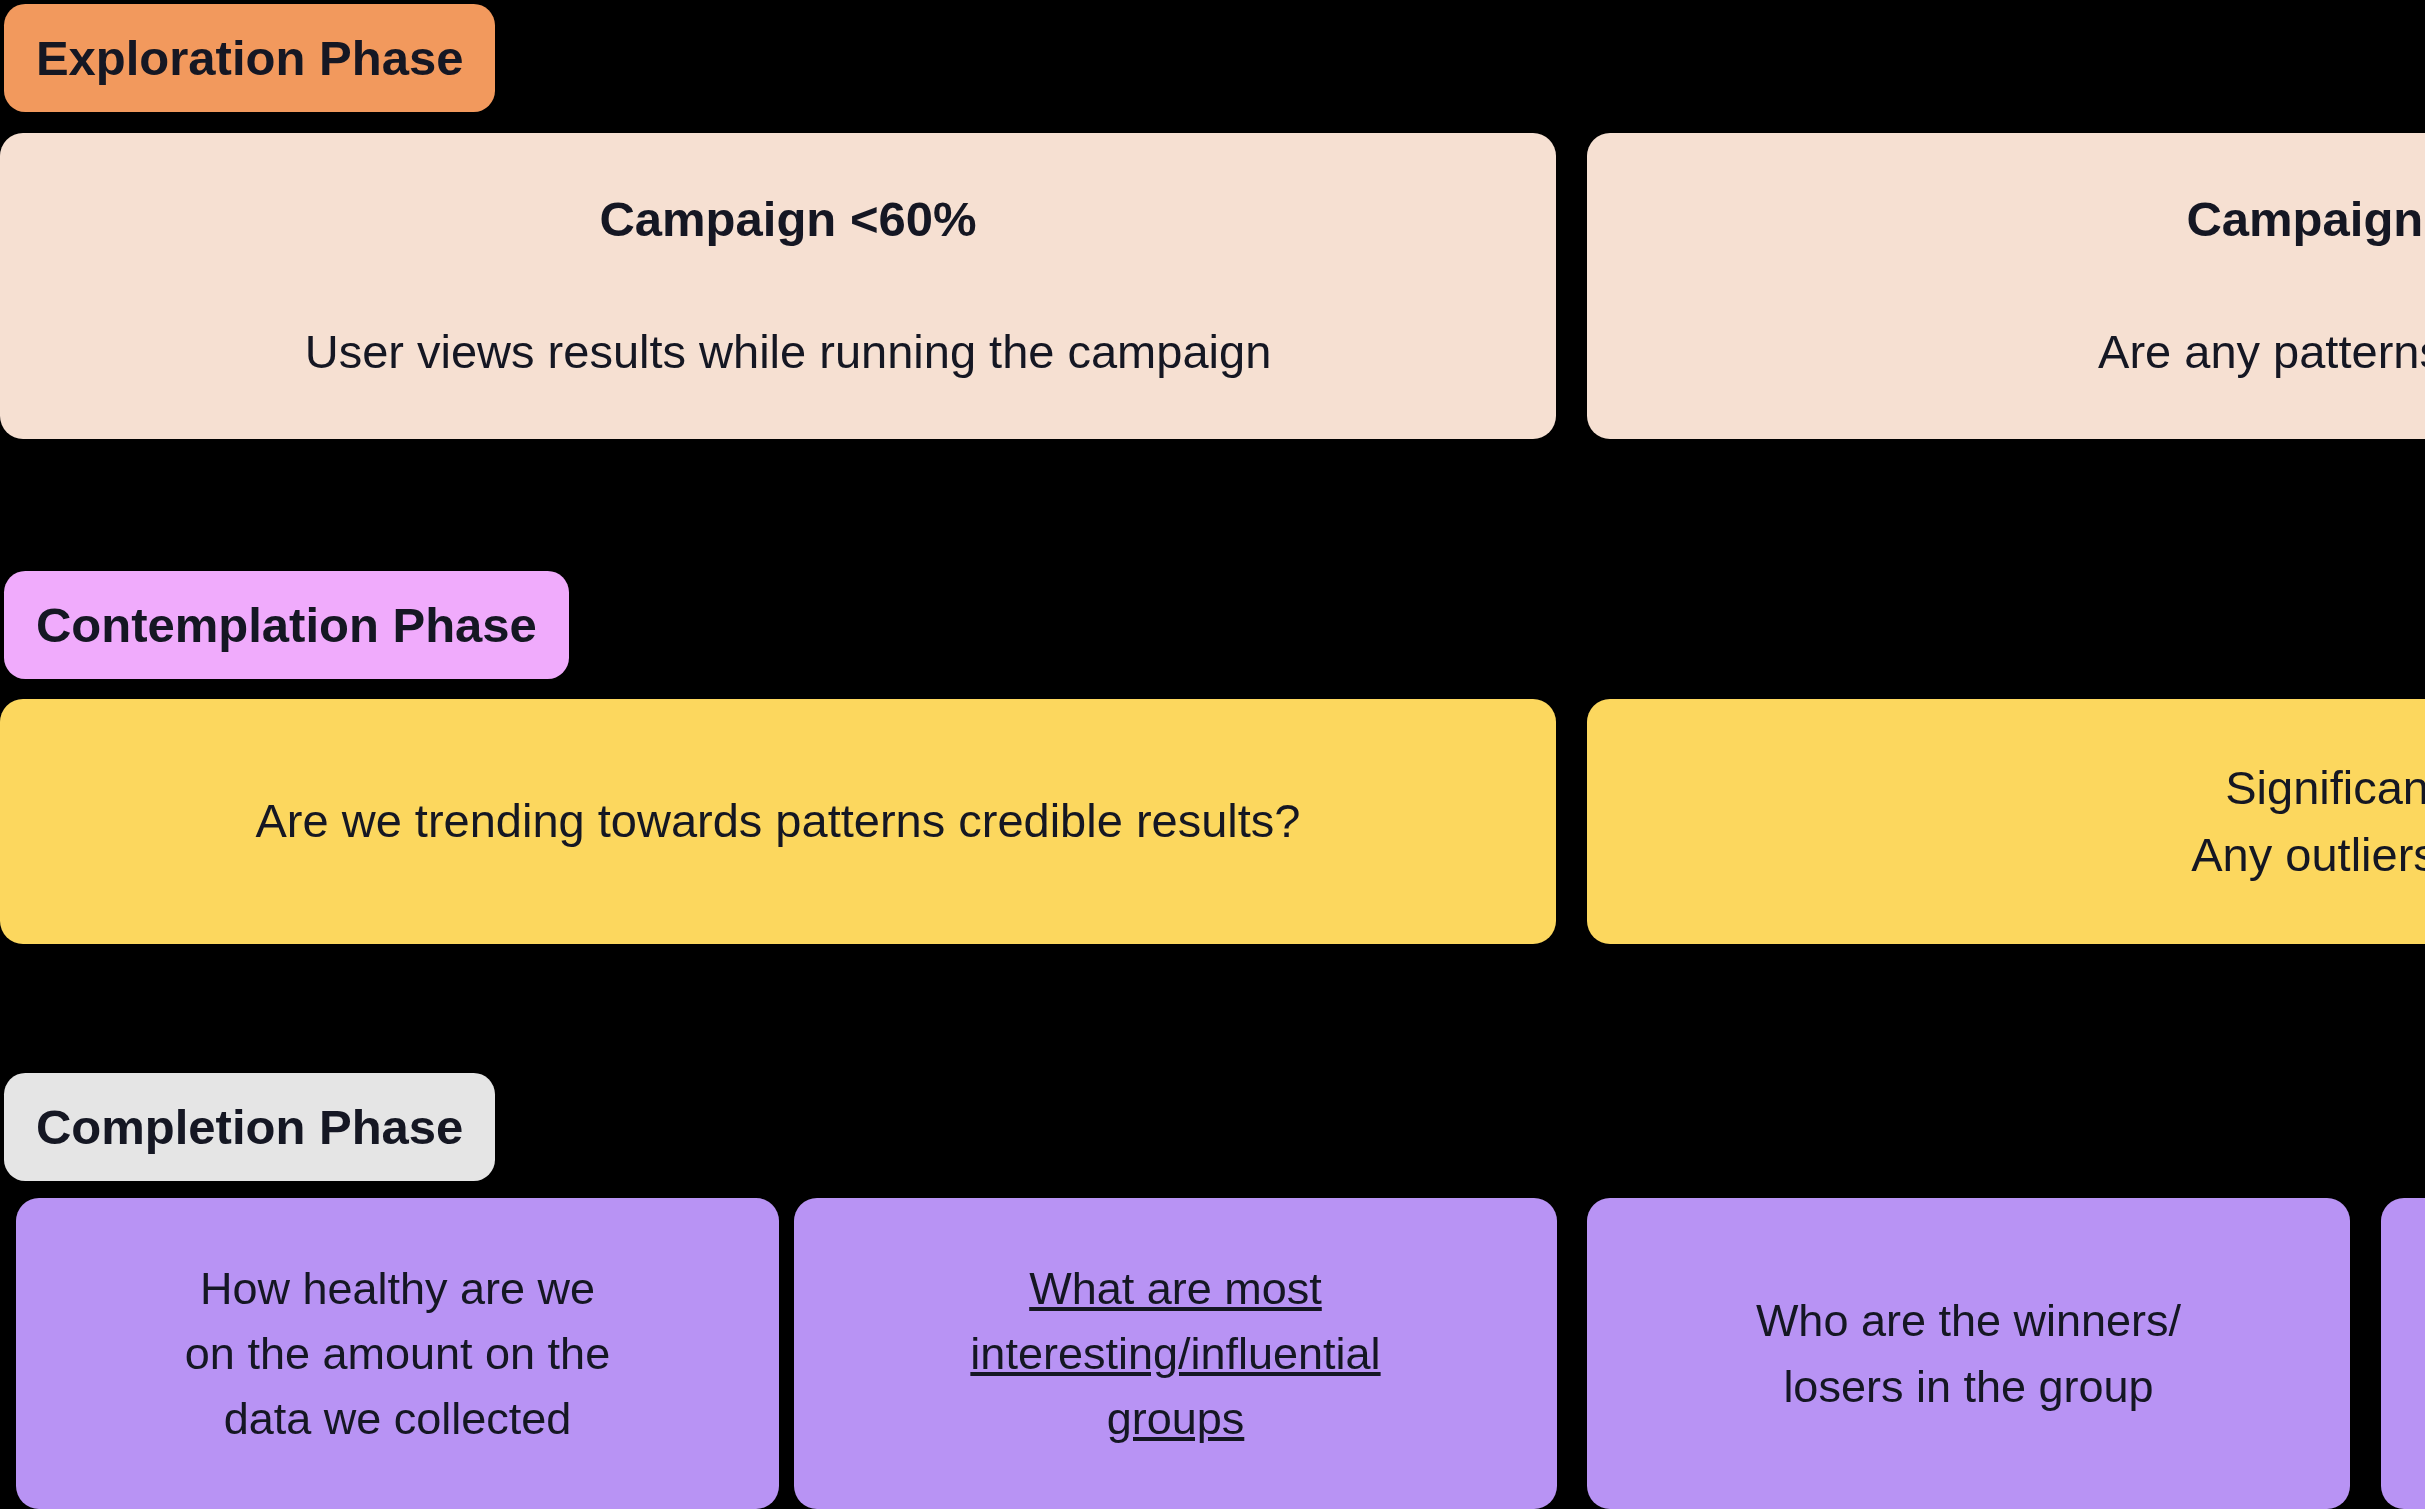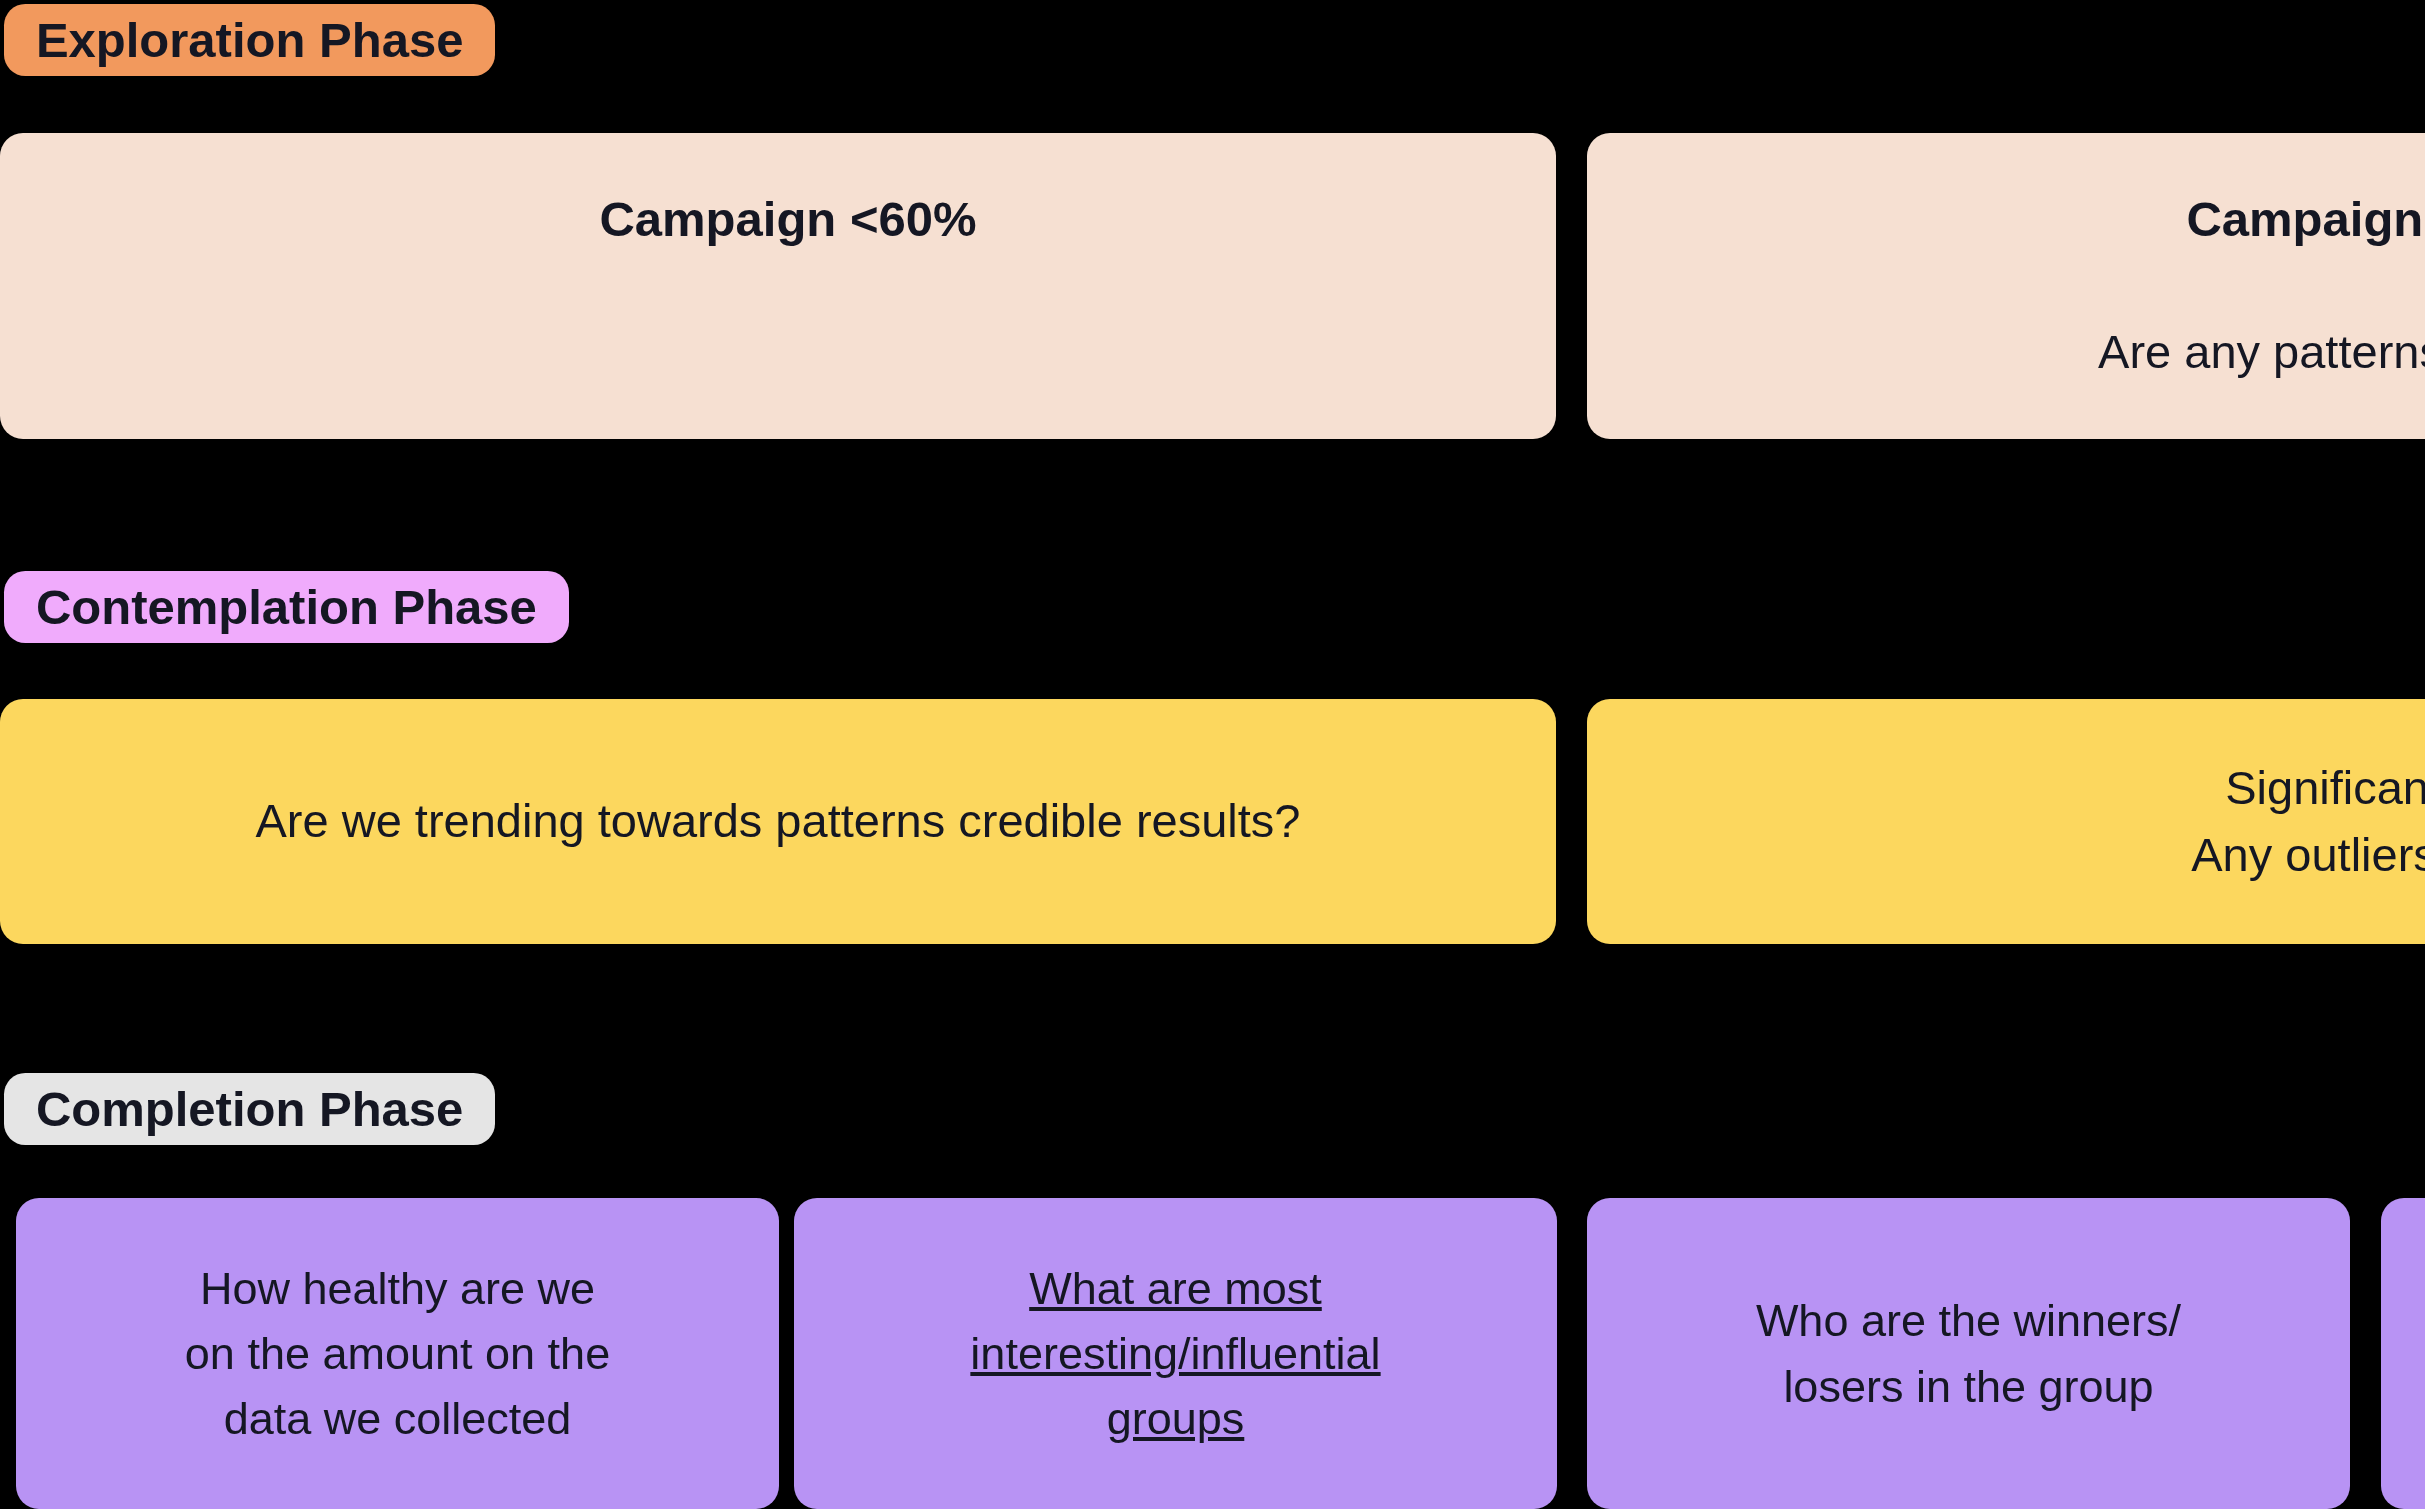--- a/index.html
+++ b/index.html
@@ -12,21 +12,21 @@
     height: 1510px;
     background: #000000;
     position: relative;
     overflow: hidden;
     font-family: "Liberation Sans", sans-serif;
     color: #151723;
   }
   .pill {
     position: absolute;
     left: 3.9px;
-    height: 72px;
+    height: 108px;
     display: inline-flex;
     align-items: center;
     padding: 0 32px;
     border-radius: 21.3px;
     font-size: 49px;
     font-weight: bold;
     white-space: nowrap;
   }
   .pill-orange { background: #f2995d; top: 3.9px; }
   .pill-yellow { background: #f0abfc; top: 571px; }
@@ -91,20 +91,21 @@
   .q3 { left: 1587px; }
   .q4 { left: 2381px; }
 </style>
 </head>
 <body>
 
 <div class="pill pill-orange">Exploration Phase</div>
 
 <div class="card row1 col-left">
   <div class="card-title">Campaign &lt;60%</div>
+  <div class="card-body">User views results while running the campaign</div>
 </div>
 
 <div class="card row1 col-right">
   <div class="card-title">Campaign &gt;60%</div>
   <div class="card-body">Are any patterns emerging</div>
 </div>
 
 <div class="pill pill-yellow">Contemplation Phase</div>
 
 <div class="card row2 col-left">

